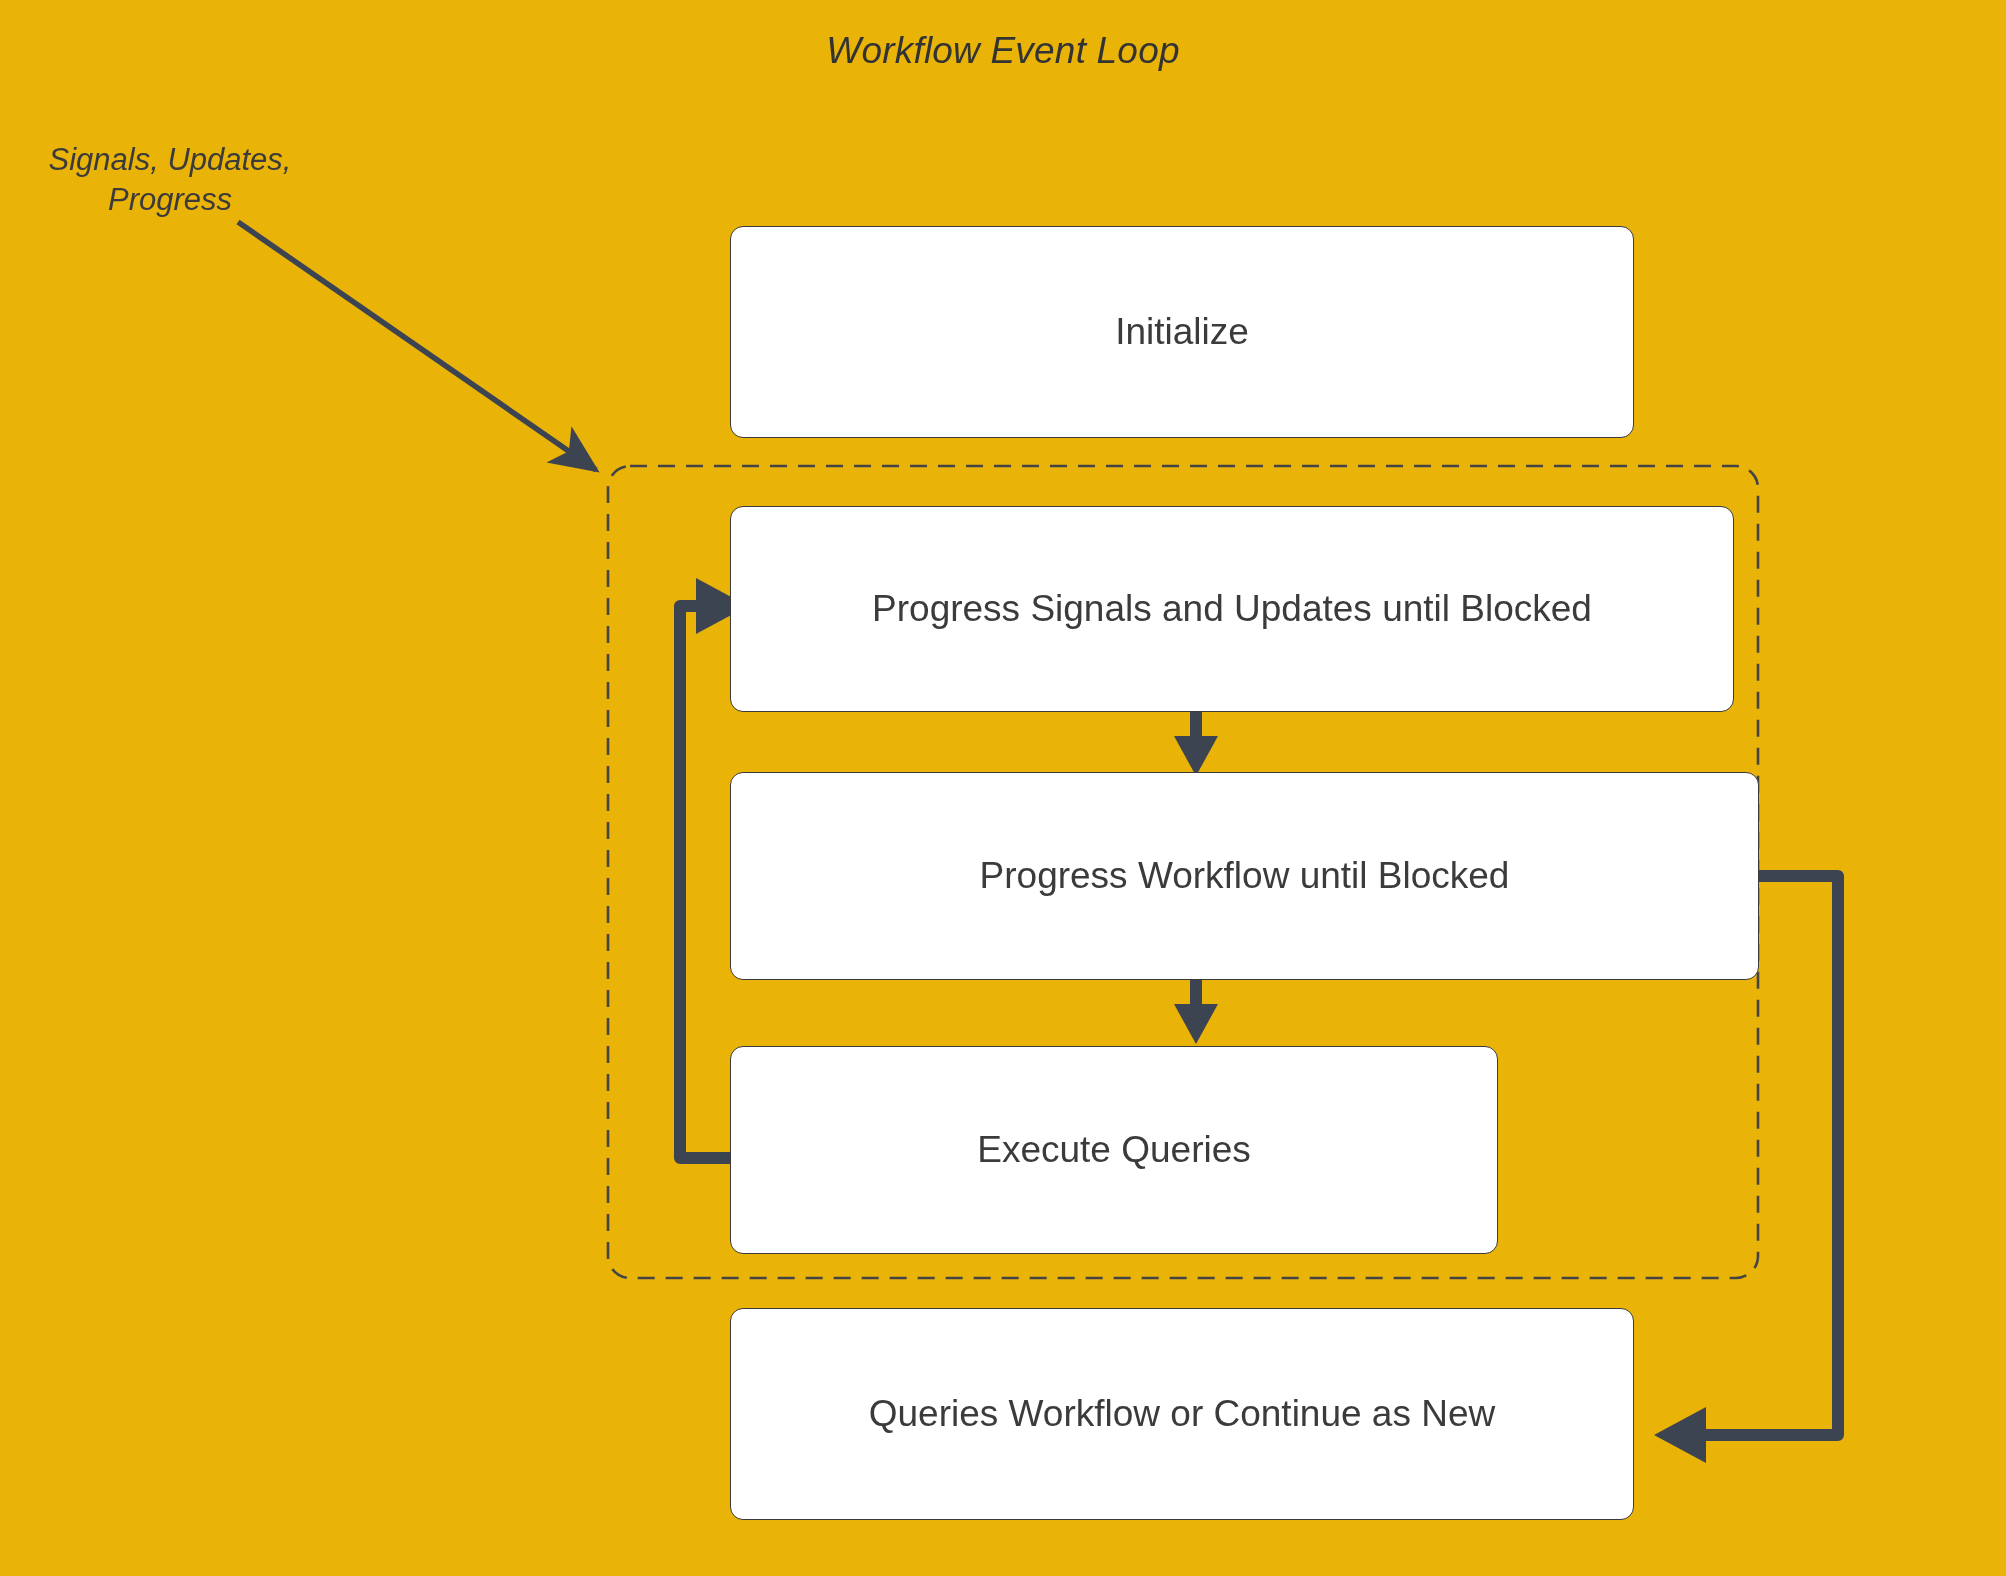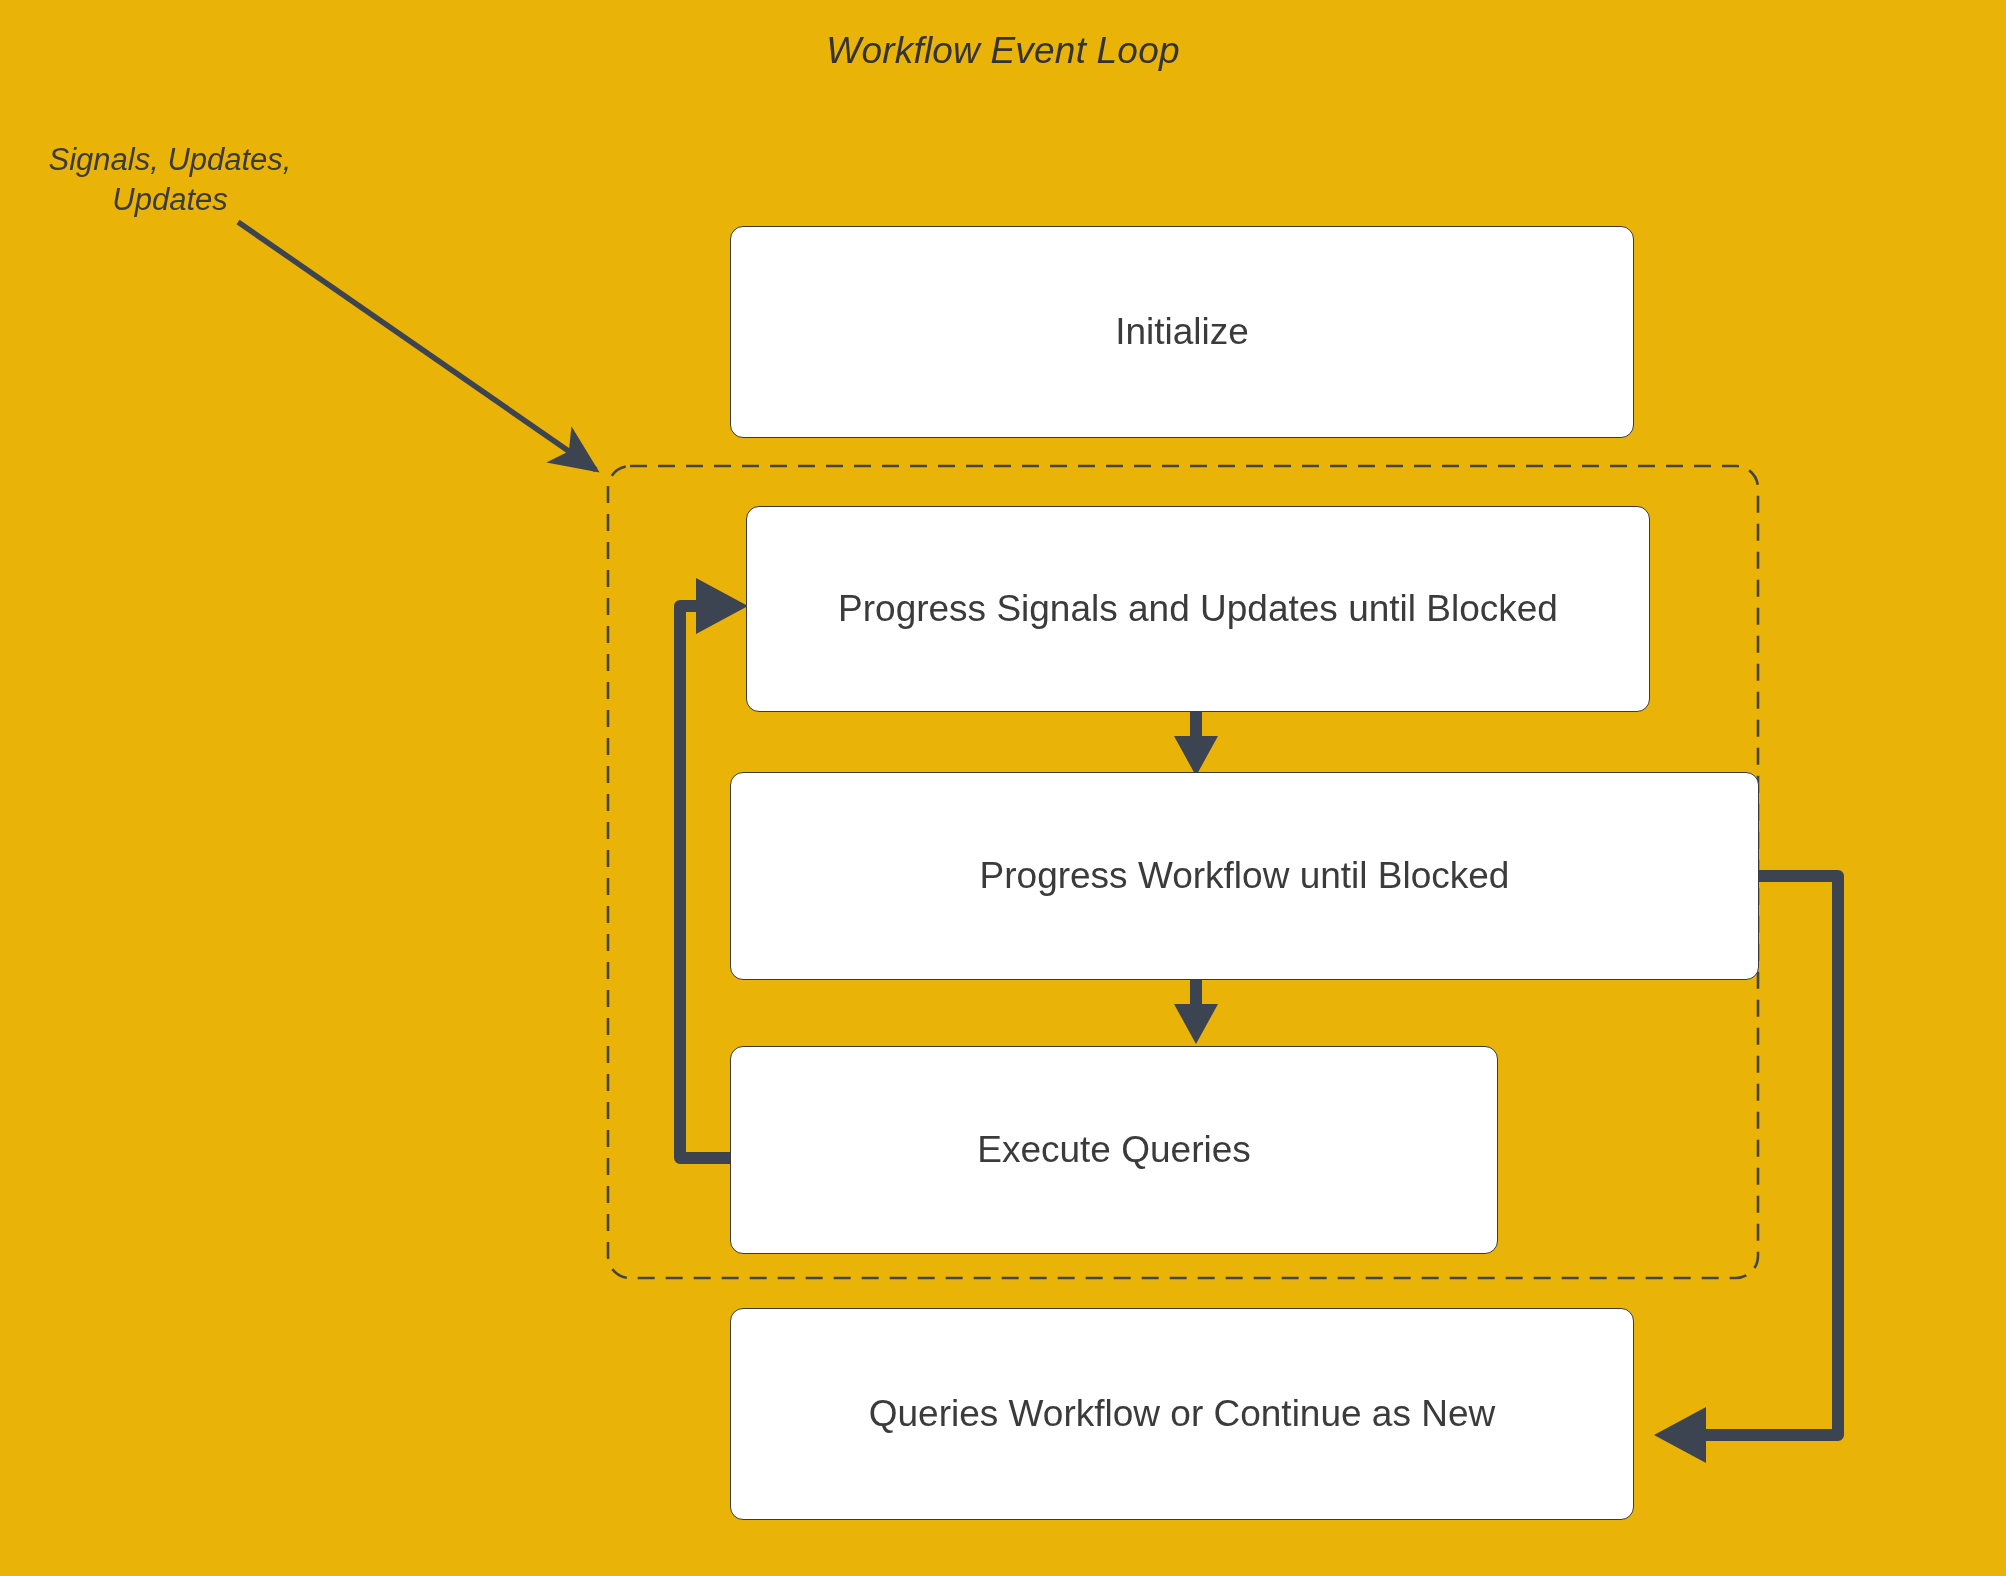--- a/index.html
+++ b/index.html
@@ -61,40 +61,40 @@
   }
   .node-label {
     font-size: 37px;
     color: #3b3b3b;
     text-align: center;
     white-space: nowrap;
     line-height: 1.2;
   }
   
   #node-initialize      { left: 730px; top: 226px;  width: 904px; height: 212px; }
-  #node-progress-signals{ left: 730px; top: 506px;  width: 904px; height: 206px; margin-left: 16px; }
+  #node-progress-signals{ left: 730px; top: 506px;  width: 1004px; height: 206px; }
   #node-progress-wf     { left: 730px; top: 772px;  width: 1029px; height: 208px; }
   #node-execute-queries { left: 730px; top: 1046px; width: 768px; height: 208px; }
   #node-complete        { left: 730px; top: 1308px; width: 904px; height: 212px; }
   .loop-container-hit {
     position: absolute;
     left: 608px; top: 465px;
     width: 1150px; height: 814px;
   }
 </style>
 </head>
 <body>
 
 <div id="canvas">
 
   <div class="diagram-title">Workflow Event Loop</div>
 
   <div class="ext-label">
     <div>Signals, Updates,</div>
-    <div>Updates</div>
+    <div>Progress</div>
   </div>
 
   <svg class="layer" viewBox="0 0 2006 1576">
     <defs>
       <marker id="thin-head" markerWidth="10" markerHeight="10" refX="8.2" refY="4" orient="auto" markerUnits="strokeWidth">
         <path d="M0,0 L9,4 L0,8 L2.2,4 Z" fill="#3d4451"></path>
       </marker>
     </defs>
 
     <g>

